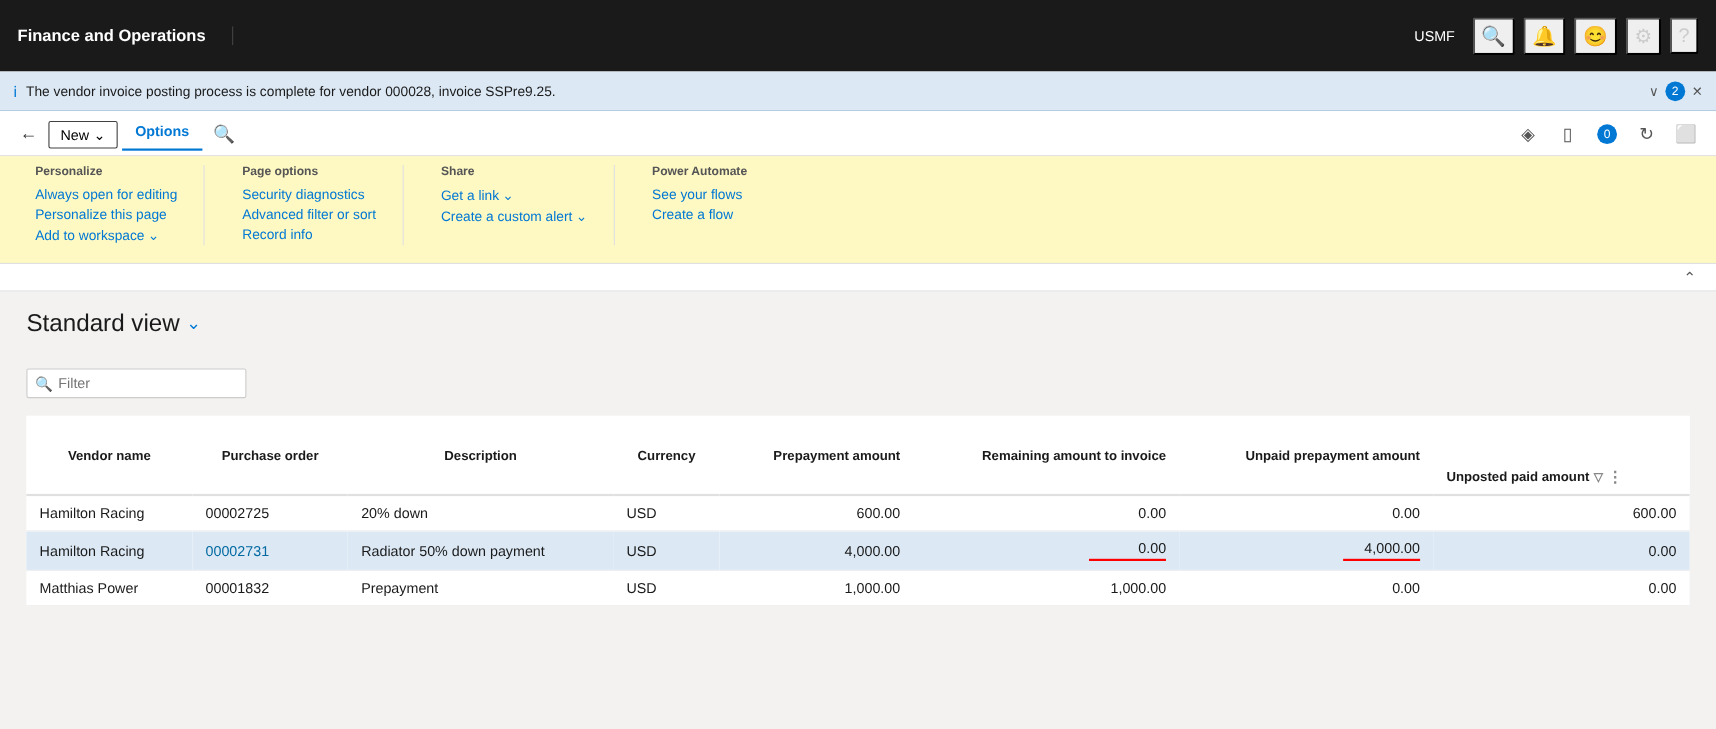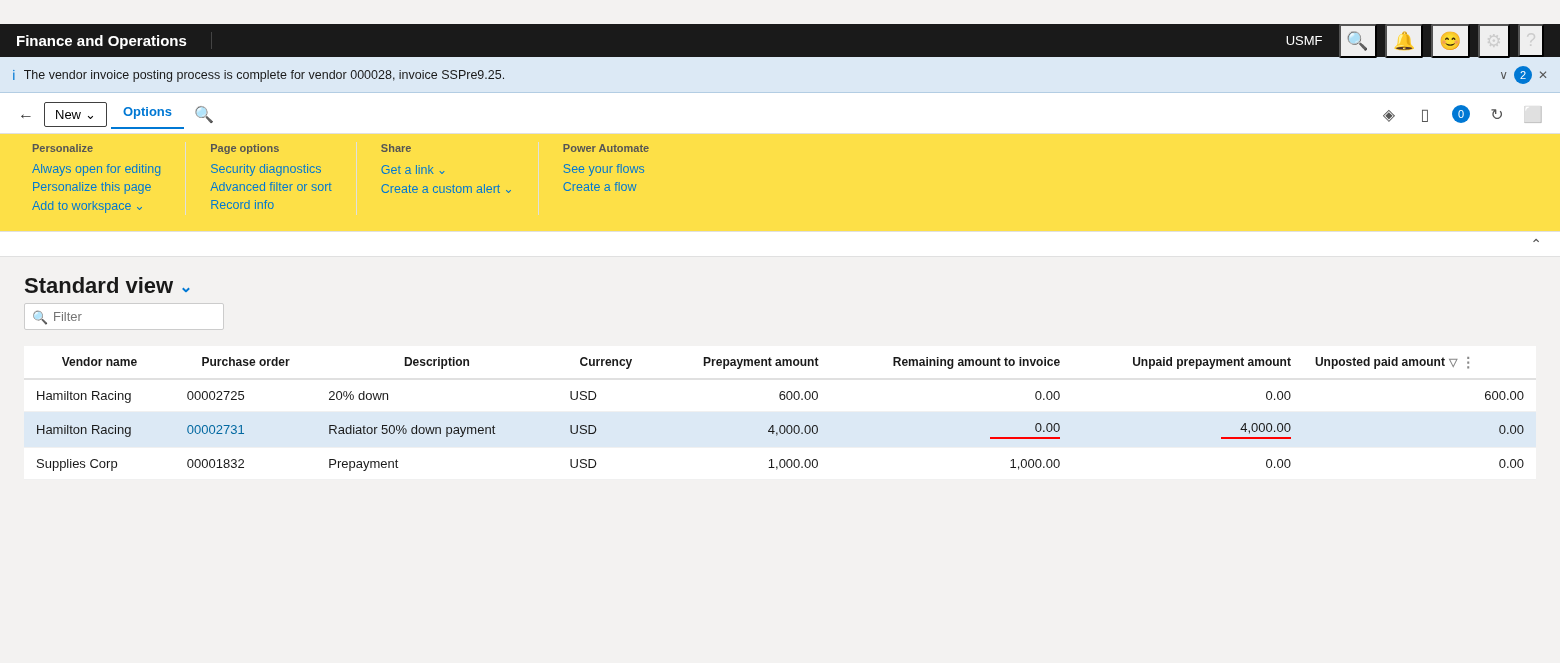--- a/index.html
+++ b/index.html
@@ -2,25 +2,24 @@
 <html><head>
   <meta charset="utf-8">
   <style>
     * { box-sizing: border-box; margin: 0; padding: 0; }
     body { font-family: 'Segoe UI', Arial, sans-serif; font-size: 13px; background: #f3f2f1; overflow-x: hidden; }
 
     
     .top-nav {
       background: #1a1a1a;
       color: #fff;
-      height: 33px;
+      height: 65px;
       display: flex;
       align-items: center;
       padding: 0 16px;
-      margin-top: 24px;
     }
     .top-nav-title {
       font-size: 15px;
       font-weight: 600;
       color: #fff;
       padding-right: 24px;
       border-right: 1px solid #444;
       margin-right: 16px;
     }
     .top-nav-right {
@@ -107,25 +106,25 @@
       display: flex; align-items: center; justify-content: center;
     }
     .ribbon-badge {
       background: #0078d4; color: #fff; border-radius: 50%;
       width: 18px; height: 18px; font-size: 11px;
       display: flex; align-items: center; justify-content: center;
     }
 
     
     .options-panel {
-      background: #fde047;
+      background: #fef9c3;
       border-bottom: 1px solid #e0e0e0;
       padding: 8px 24px 16px 24px;
       display: flex;
-      gap: 0;
+      gap: 10px;
     }
     .options-section {
       padding: 0 24px;
       border-right: 1px solid #e0e0e0;
     }
     .options-section:first-child { padding-left: 8px; }
     .options-section:last-child { border-right: none; }
     .options-section-title {
       font-size: 11px; color: #555; font-weight: 600;
       margin-bottom: 6px; text-transform: none;
@@ -144,22 +143,22 @@
       justify-content: flex-end;
       padding: 2px 12px;
       border-bottom: 1px solid #e0e0e0;
     }
     .collapse-btn { background: transparent; border: none; cursor: pointer; font-size: 14px; color: #555; padding: 2px 6px; }
 
     
     .page-content { padding: 16px 24px; }
     .page-subtitle { font-size: 12px; color: #555; margin-bottom: 4px; }
     .page-title {
-      font-size: 22px; font-weight: 700; color: #1a1a1a;
-      display: flex; align-items: center; gap: 6px; margin-bottom: 4px;
+      font-size: 22px; font-weight: 400; color: #1a1a1a;
+      display: flex; align-items: center; gap: 6px; margin-bottom: 28px;
     }
     .page-title-chevron { font-size: 16px; color: #0078d4; cursor: pointer; }
 
     
     .filter-input-wrap {
       position: relative; width: 200px; margin-bottom: 16px;
     }
     .filter-input {
       width: 100%; padding: 5px 8px 5px 28px;
       border: 1px solid #ccc; border-radius: 2px;
@@ -180,21 +179,21 @@
       white-space: nowrap;
     }
     .data-table td {
       padding: 8px 12px; font-size: 13px; color: #1a1a1a;
       border-bottom: 1px solid #f0f0f0;
     }
     .data-table tbody tr.selected { background: #dce9f5; }
     .td-right { text-align: right; }
     .td-link { color: #0369a1; cursor: pointer; text-decoration: none; }
 
-    .th-with-icon { display: flex; align-items: center; gap: 4px; }
+    .th-with-icon { display: flex; align-items: center; gap: 4px; margin-top: 39px; }
     .th-filter-icon { color: #888; font-size: 11px; cursor: pointer; }
     .th-more-icon { color: #888; font-size: 14px; cursor: pointer; }
 
     
     .red-underline {
       display: block;
       width: 70px;
       height: 2px;
       background: red;
       margin-top: 2px;
@@ -361,21 +360,21 @@
     </td>
     <td class="td-right">
       <div class="cell-with-indicator">
         <span>4,000.00</span>
         <span class="red-underline"></span>
       </div>
     </td>
     <td class="td-right">0.00</td>
   </tr>
         <tr>
-    <td>Supplies Corp</td>
+    <td>Matthias Power</td>
     <td>
       <span>00001832</span>
     </td>
     <td>Prepayment</td>
     <td>USD</td>
     <td class="td-right">1,000.00</td>
     <td class="td-right">
       <div class="cell-with-indicator">
         <span>1,000.00</span>
 

